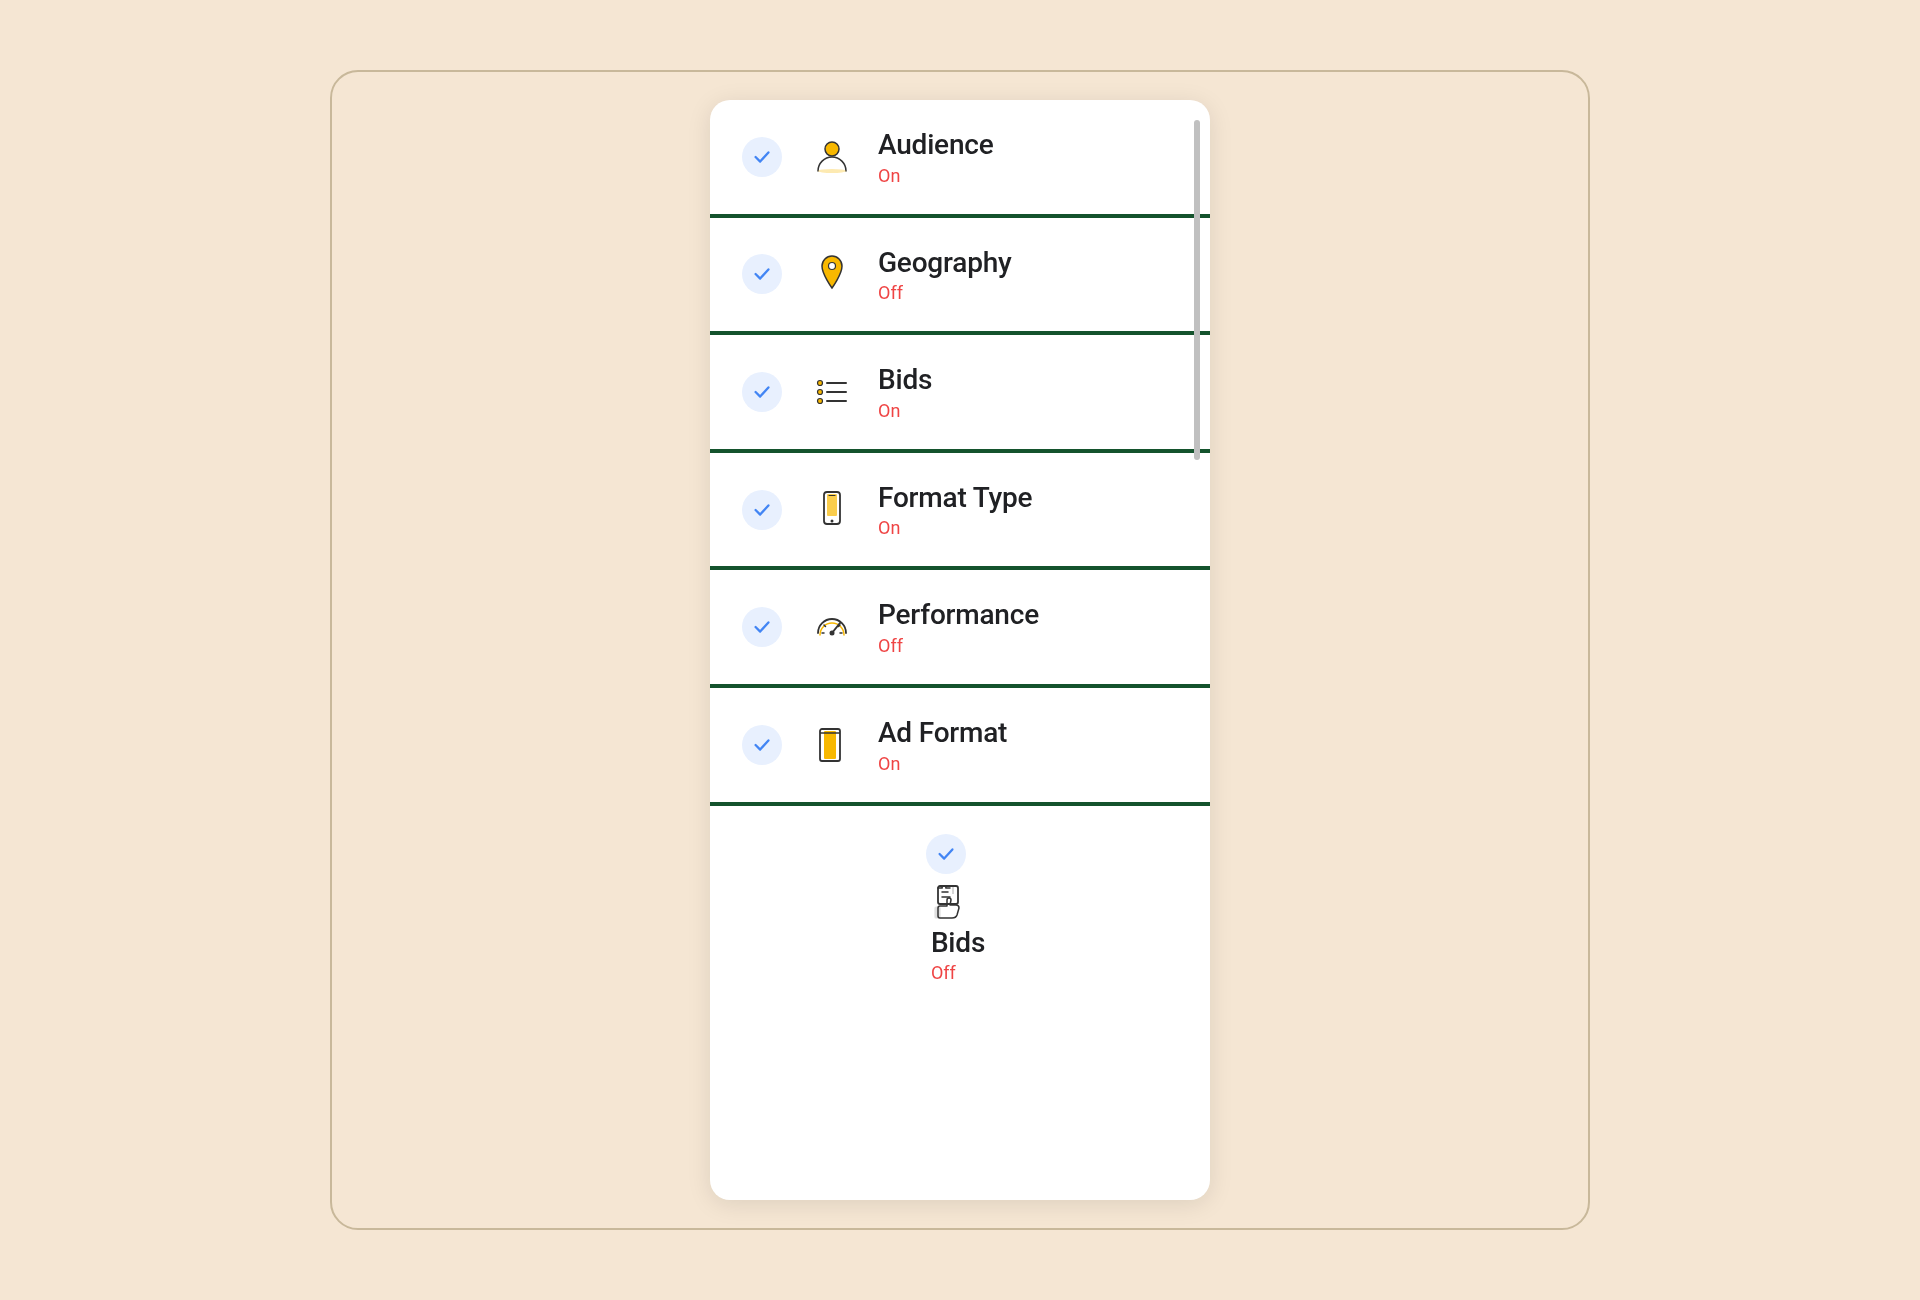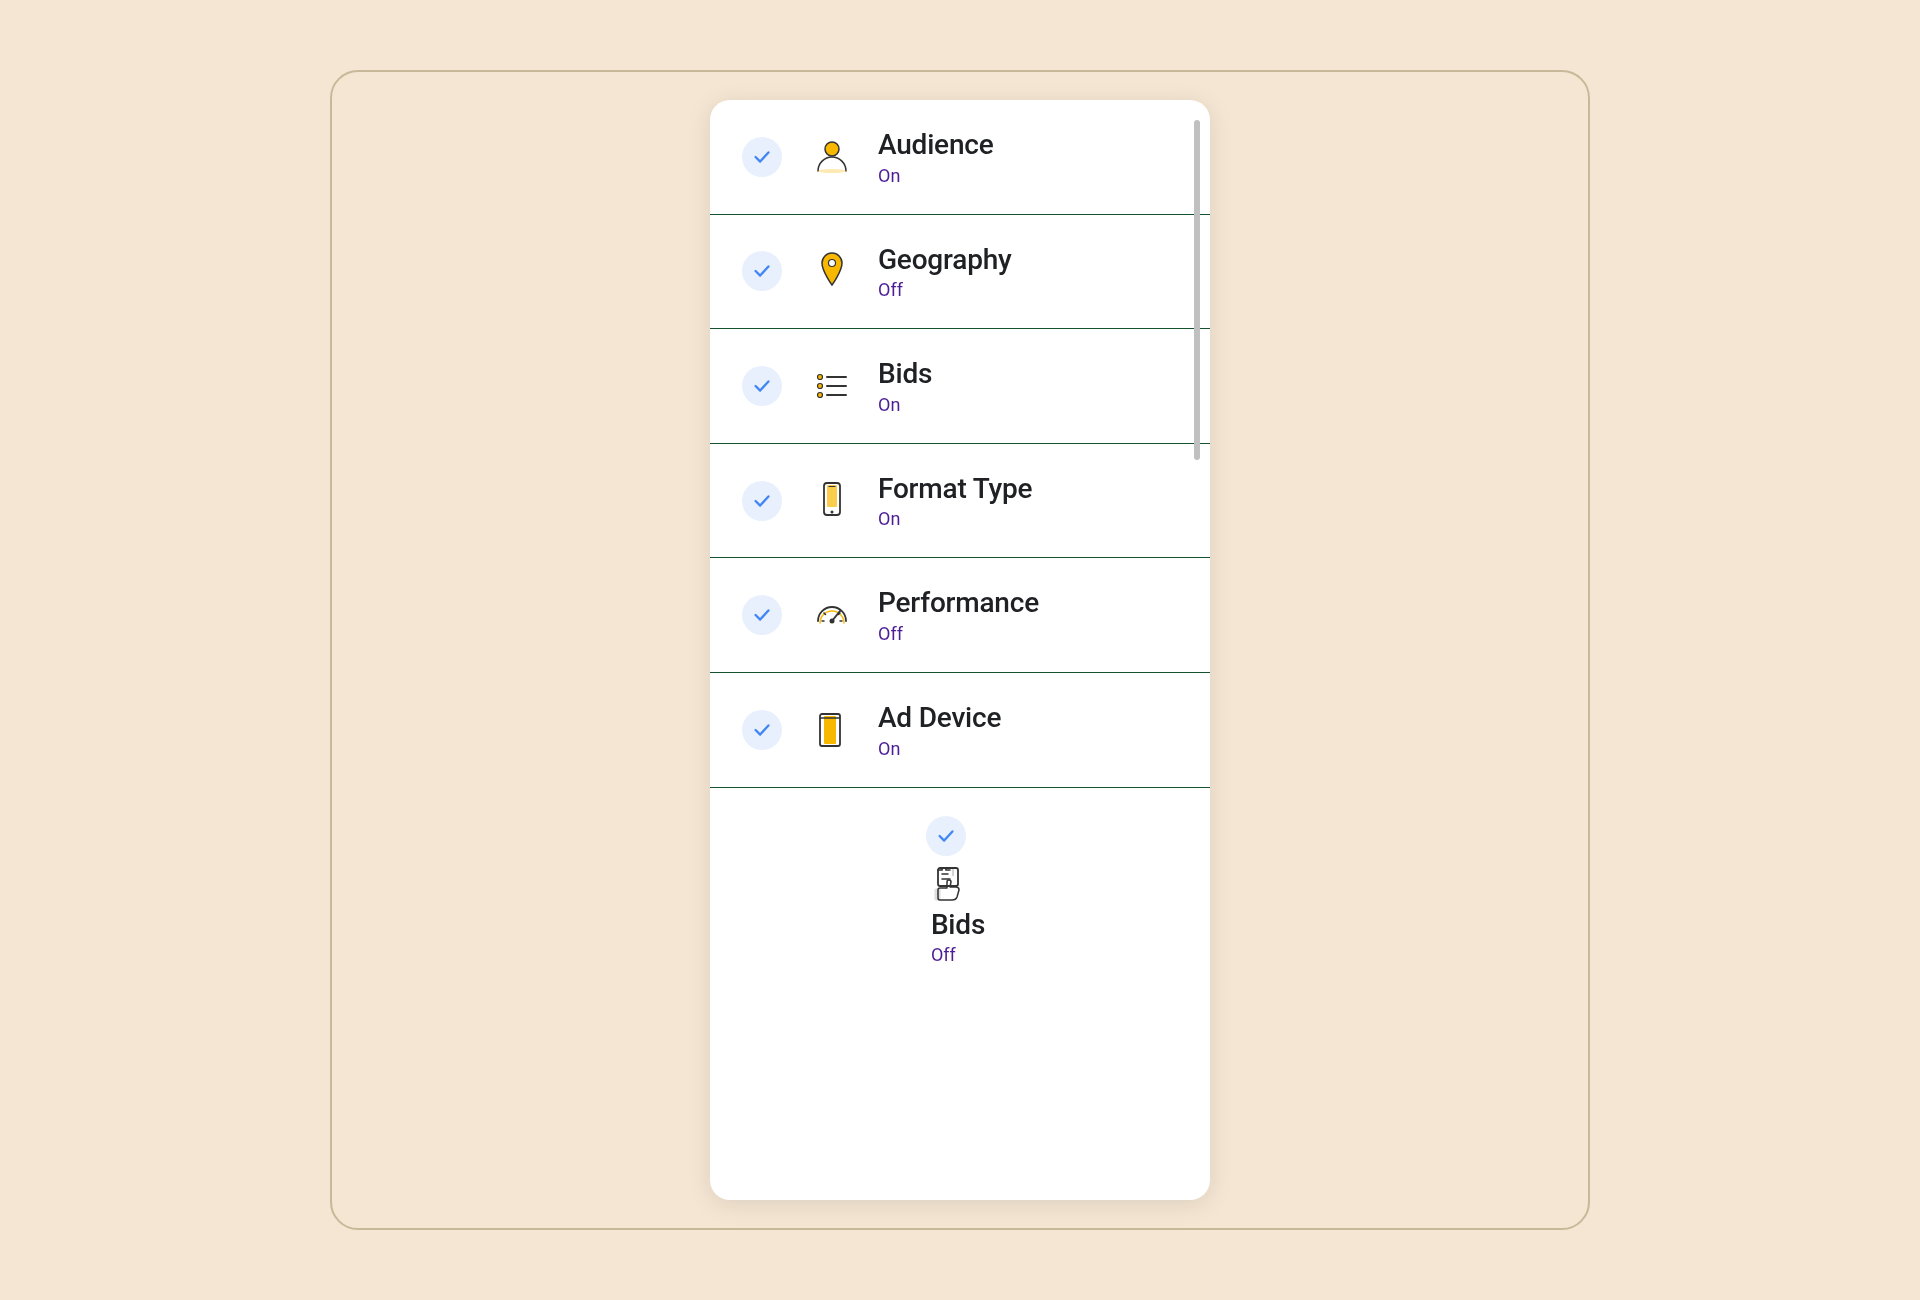--- a/index.html
+++ b/index.html
@@ -72,21 +72,21 @@
       height: 340px;
       background: #c0c0c0;
       border-radius: 3px;
       z-index: 10;
     }
 
     .list-item {
       display: flex;
       align-items: center;
       padding: 28px 36px 28px 32px;
-      border-bottom: 1px solid #14532d;
+      border-bottom: 4px solid #14532d;
       cursor: pointer;
       position: relative;
     }
 
     .list-item:last-child {
       border-bottom: none;
       flex-direction: column;
     }
 
     .checkbox {
@@ -129,21 +129,21 @@
     .item-title {
       font-size: 28px;
       font-weight: 500;
       color: #202124;
       line-height: 1.2;
       letter-spacing: -0.2px;
     }
 
     .item-status {
       font-size: 18px;
-      color: #4c1d95;
+      color: #ef4444;
       margin-top: 3px;
       font-weight: 400;
     }
   </style>
 </head>
 <body>
 
 <div class="outer-card">
   <div class="inner-card">
     <div class="scrollbar-visual"></div>
@@ -259,21 +259,21 @@
           </svg>
         </div>
         <div class="item-icon">
           <svg viewBox="0 0 44 44" fill="none" xmlns="http://www.w3.org/2000/svg">
             <rect x="10" y="6" width="20" height="32" rx="2" fill="none" stroke="#333" stroke-width="1.8"></rect>
             <rect x="14" y="8" width="12" height="28" rx="1" fill="#f8b800"></rect>
             <line x1="10" y1="10" x2="30" y2="10" stroke="#333" stroke-width="1.5"></line>
           </svg>
         </div>
         <div class="item-text">
-          <span class="item-title">Ad Device</span>
+          <span class="item-title">Ad Format</span>
           <span class="item-status">On</span>
         </div>
       </div>
 
       <div class="list-item">
         <div class="checkbox">
           <svg viewBox="0 0 24 24" fill="none" xmlns="http://www.w3.org/2000/svg">
             <path d="M5 12l5 5L19 7" stroke="#4285f4" stroke-width="2.5" stroke-linecap="round" stroke-linejoin="round"></path>
           </svg>
         </div>

